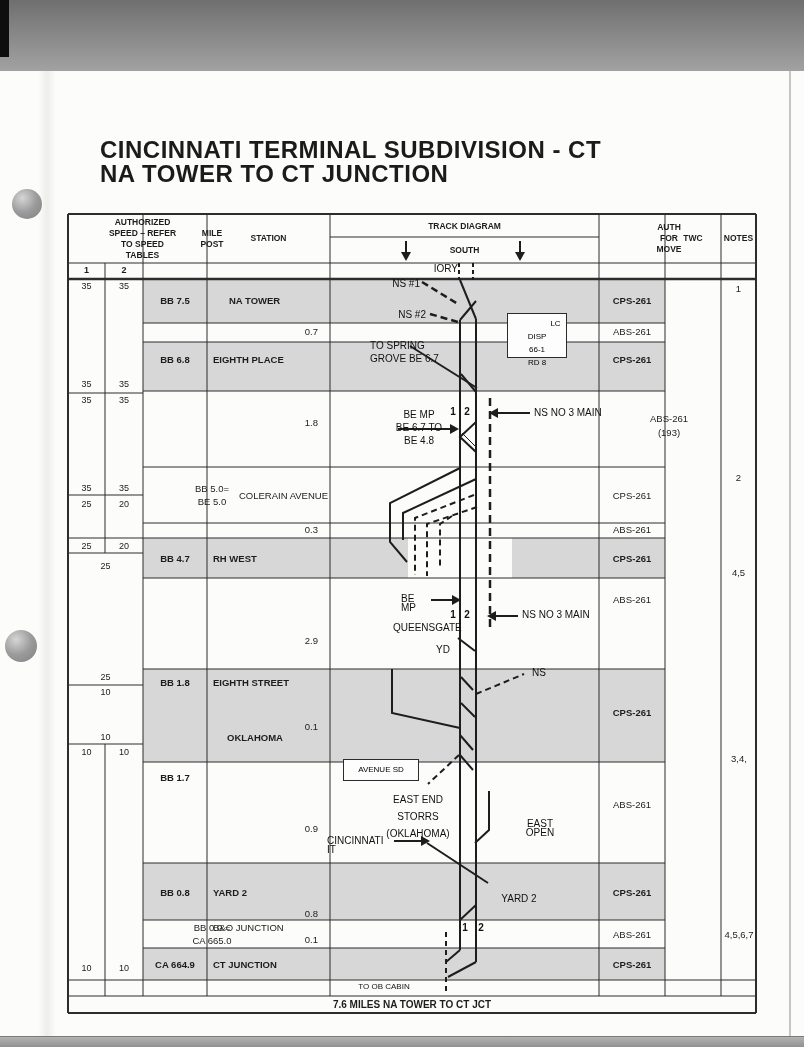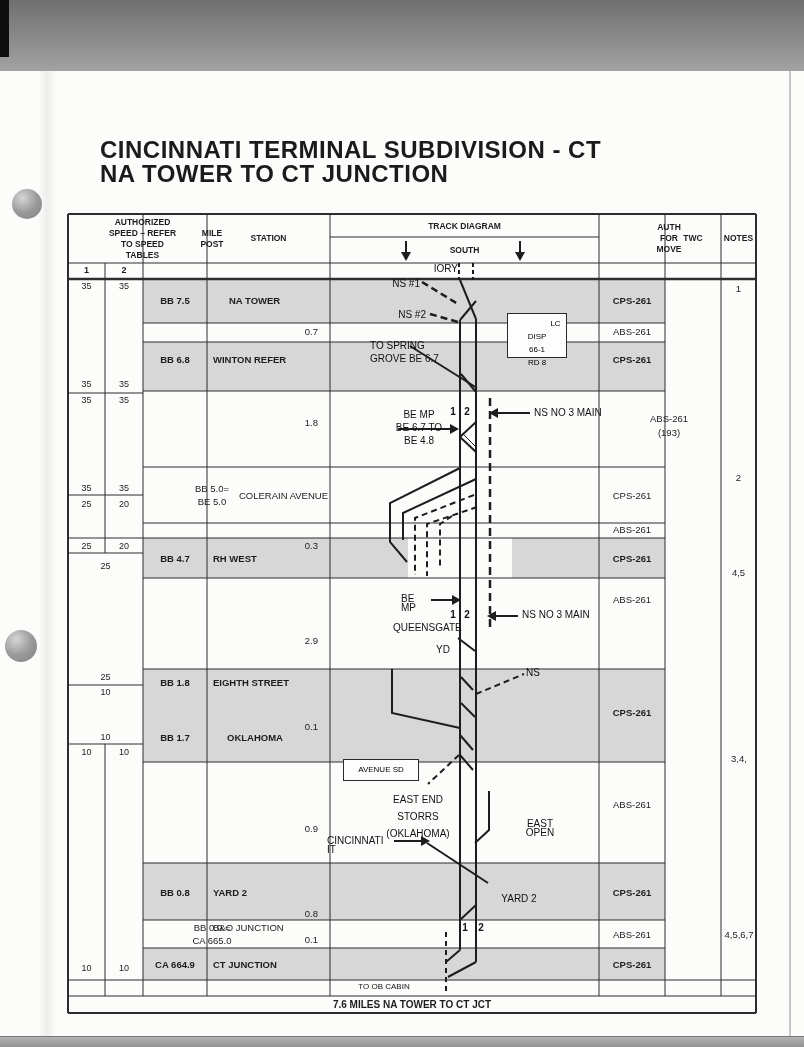--- a/index.html
+++ b/index.html
@@ -186,39 +186,39 @@
 <div class="t sp c" style="left:105px;top:747px;width:38px;">10</div>
 <div class="t sp c" style="left:68px;top:963px;width:37px;">10</div>
 <div class="t sp c" style="left:105px;top:963px;width:38px;">10</div>
 
 <div class="t b c" style="left:143px;top:295px;width:64px;">BB 7.5</div>
 <div class="t b c" style="left:143px;top:354px;width:64px;">BB 6.8</div>
 <div class="t c pre" style="left:143px;top:482px;width:64px;line-height:13px;">BB 5.0=
 BE 5.0</div>
 <div class="t b c" style="left:143px;top:553px;width:64px;">BB 4.7</div>
 <div class="t b c" style="left:143px;top:677px;width:64px;">BB 1.8</div>
-<div class="t b c" style="left:143px;top:732px;width:64px;">BB 1.7</div>
+<div class="t b c" style="left:143px;top:772px;width:64px;">BB 1.7</div>
 <div class="t b c" style="left:143px;top:887px;width:64px;">BB 0.8</div>
 <div class="t c pre" style="left:143px;top:921px;width:64px;line-height:13px;">BB 0.0 =
 CA 665.0</div>
 <div class="t b c" style="left:143px;top:959px;width:64px;">CA 664.9</div>
 
 <div class="t b" style="left:213px;top:295px;width:115px;padding-left:16px;">NA TOWER</div>
-<div class="t b" style="left:213px;top:354px;width:115px;">WINTON REFER</div>
+<div class="t b" style="left:213px;top:354px;width:115px;">EIGHTH PLACE</div>
 <div class="t" style="left:213px;top:490px;width:115px;text-align:right;">COLERAIN AVENUE</div>
 <div class="t b" style="left:213px;top:553px;width:115px;">RH WEST</div>
 <div class="t b" style="left:213px;top:677px;width:115px;">EIGHTH STREET</div>
 <div class="t b" style="left:227px;top:732px;width:115px;">OKLAHOMA</div>
 <div class="t b" style="left:213px;top:887px;width:115px;">YARD 2</div>
 <div class="t" style="left:213px;top:922px;width:115px;">B&amp;O JUNCTION</div>
 <div class="t b" style="left:213px;top:959px;width:115px;">CT JUNCTION</div>
 
 <div class="t r" style="left:270px;top:326px;width:48px;">0.7</div>
 <div class="t r" style="left:270px;top:417px;width:48px;">1.8</div>
-<div class="t r" style="left:270px;top:540px;width:48px;">0.3</div>
+<div class="t r" style="left:270px;top:524px;width:48px;">0.3</div>
 <div class="t r" style="left:270px;top:635px;width:48px;">2.9</div>
 <div class="t r" style="left:270px;top:721px;width:48px;">0.1</div>
 <div class="t r" style="left:270px;top:823px;width:48px;">0.9</div>
 <div class="t r" style="left:270px;top:908px;width:48px;">0.8</div>
 <div class="t r" style="left:270px;top:934px;width:48px;">0.1</div>
 
 <div class="t b c" style="left:599px;top:295px;width:66px;">CPS-261</div>
 <div class="t c" style="left:599px;top:326px;width:66px;">ABS-261</div>
 <div class="t b c" style="left:599px;top:354px;width:66px;">CPS-261</div>
 <div class="t c pre" style="left:599px;top:412px;width:66px;line-height:14px;">ABS-261
@@ -249,21 +249,21 @@
 BE 4.8</div>
 <div class="dl b c" style="left:449px;top:407px;width:8px;">1</div>
 <div class="dl b c" style="left:463px;top:407px;width:8px;">2</div>
 <div class="dl" style="left:534px;top:408px;width:70px;">NS NO 3 MAIN</div>
 <div class="dl" style="left:401px;top:594px;width:30px;">BE MP</div>
 <div class="dl b c" style="left:449px;top:610px;width:8px;">1</div>
 <div class="dl b c" style="left:463px;top:610px;width:8px;">2</div>
 <div class="dl" style="left:522px;top:610px;width:78px;">NS  NO 3 MAIN</div>
 <div class="dl c" style="left:393px;top:623px;width:68px;">QUEENSGATE</div>
 <div class="dl c" style="left:433px;top:645px;width:20px;">YD</div>
-<div class="dl" style="left:526px;top:668px;width:20px;">NS</div>
+<div class="dl" style="left:526px;top:668px;width:20px;text-align:right;">NS</div>
 <div class="dl c pre" style="left:335px;top:791px;width:92px;line-height:17px;">EAST END STORRS
 (OKLAHOMA)</div>
 <div class="dl" style="left:327px;top:836px;width:66px;">CINCINNATI IT</div>
 <div class="dl c" style="left:512px;top:819px;width:56px;">EAST OPEN</div>
 <div class="dl c" style="left:496px;top:894px;width:46px;">YARD 2</div>
 <div class="dl b c" style="left:461px;top:923px;width:8px;">1</div>
 <div class="dl b c" style="left:477px;top:923px;width:8px;">2</div>
 <div class="dl c" style="left:342px;top:982px;width:84px;font-size:8px;">TO OB  CABIN</div>
 
 <div class="t b c" style="left:68px;top:999px;width:688px;font-size:10px;">7.6 MILES NA TOWER TO CT JCT</div>

